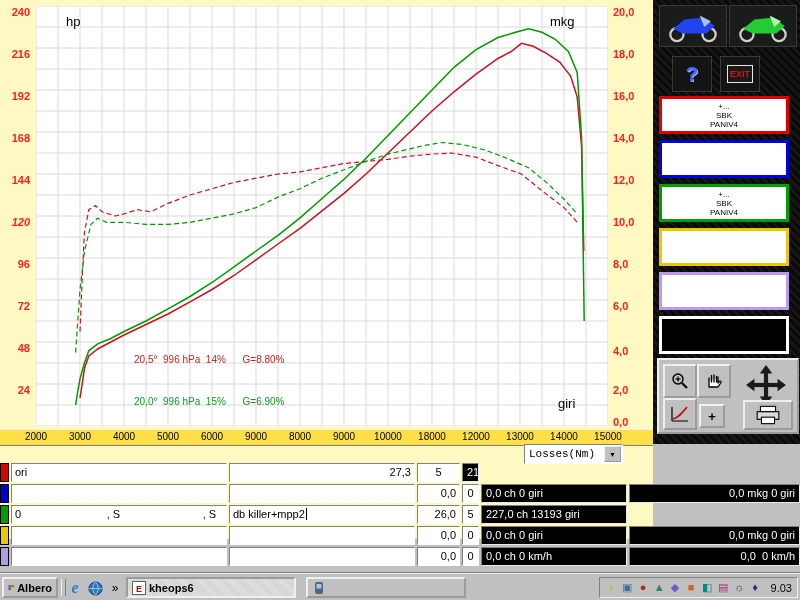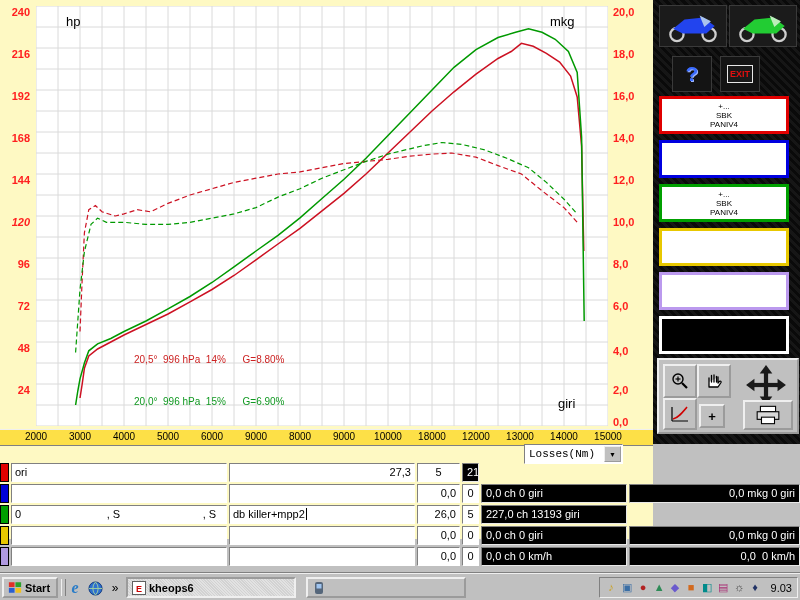--- a/index.html
+++ b/index.html
@@ -355,21 +355,21 @@
   </div>
 
   <div class="taskbar">
     <div class="tb-btn" style="left:2px;width:56px;font-weight:bold">
       <svg width="14" height="13" viewBox="0 0 16 14">
         <rect x="1" y="1" width="6.5" height="5.5" fill="#e03028"></rect>
         <rect x="8.5" y="1" width="6.5" height="5.5" fill="#2ca02c"></rect>
         <rect x="1" y="7.5" width="6.5" height="5.5" fill="#2a5fd0"></rect>
         <rect x="8.5" y="7.5" width="6.5" height="5.5" fill="#f0c020"></rect>
       </svg>
-      <span>Start</span>
+      <span>Albero</span>
     </div>
 
     <div class="grip" style="left:61px"></div>
 
     <div class="ql-icon" style="left:66px">
       <span class="ie-e">e</span>
     </div>
     <div class="ql-icon" style="left:86px">
       <svg width="15" height="15" viewBox="0 0 16 16">
         <circle cx="8" cy="8" r="7" fill="#2f6fce" stroke="#123c80"></circle>

